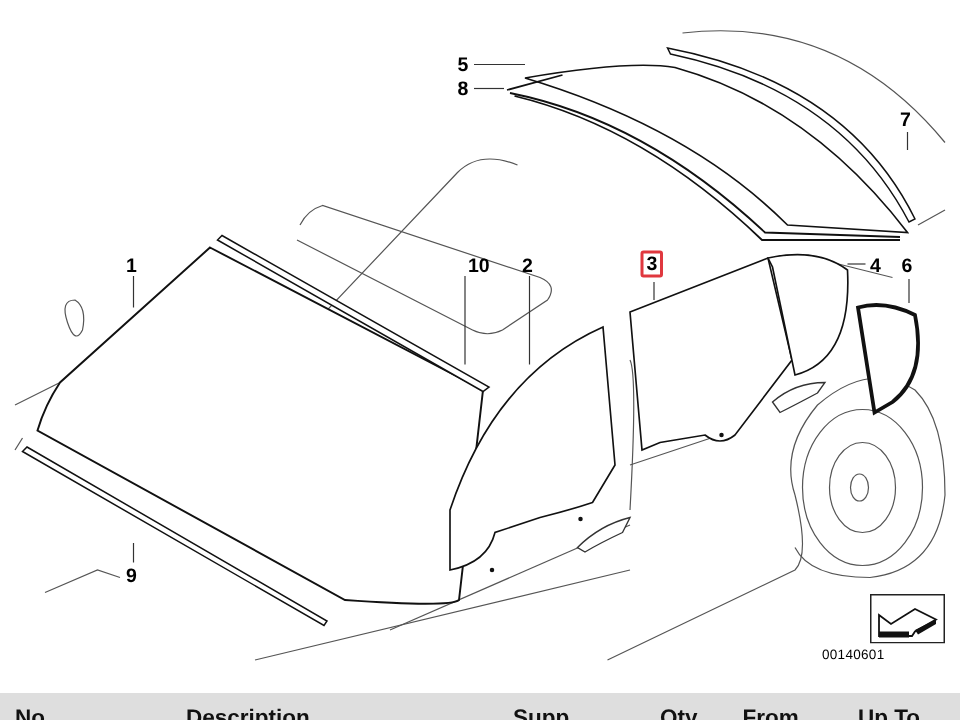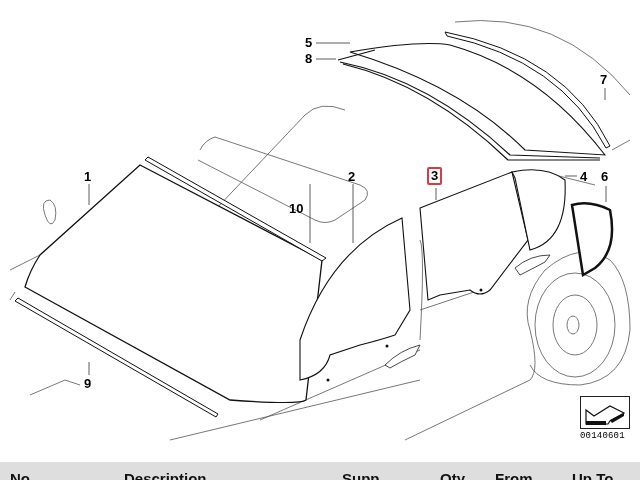--- a/index.html
+++ b/index.html
@@ -1,20 +1,20 @@
 <!DOCTYPE html>
 <html><head>
 <meta charset="utf-8">
 <style>
   html, body { margin: 0; padding: 0; background: #ffffff; }
   body { width: 640px; height: 480px; overflow: hidden; position: relative; font-family: "Liberation Sans", sans-serif; }
   #diagram { position: absolute; left: 0; top: 0; width: 640px; height: 460px; }
   .callout { position: absolute; font-family: "Liberation Sans", sans-serif; font-weight: bold; font-size: 13px; color: #000; line-height: 14px; cursor: pointer; }
   .callout.hl { border: 2px solid #e0383f; border-radius: 2px; padding: 0 2px; line-height: 14px; }
-  .figure-id { position: absolute; left: 580px; top: 431px; font-size: 9px; color: #000; font-family: Liberation Mono, monospace; letter-spacing: 0.2px; }
+  .figure-id { position: absolute; left: 548px; top: 431px; font-size: 9px; color: #000; font-family: Liberation Sans, sans-serif; letter-spacing: 0.2px; }
   .nav-arrow { position: absolute; left: 580px; top: 396px; width: 50px; height: 33px; cursor: pointer; }
   .table-header { position: absolute; left: 0; top: 462px; width: 640px; height: 30px; background: #dedede; display: flex; font-weight: bold; font-size: 15px; color: #111; }
   .table-header span { position: absolute; top: 8px; white-space: nowrap; }
 </style>
 </head>
 <body>
 
 <svg id="diagram" viewBox="0 0 640 460" xmlns="http://www.w3.org/2000/svg">
   <g fill="none" stroke="#555" stroke-width="0.8">
 
@@ -80,21 +80,21 @@
 
 <div class="callout" style="left:84px;top:170px;">1</div>
 <div class="callout" style="left:348px;top:170px;">2</div>
 <div class="callout hl" style="left:427px;top:167px;">3</div>
 <div class="callout" style="left:580px;top:170px;">4</div>
 <div class="callout" style="left:305px;top:36px;">5</div>
 <div class="callout" style="left:601px;top:170px;">6</div>
 <div class="callout" style="left:600px;top:73px;">7</div>
 <div class="callout" style="left:305px;top:52px;">8</div>
 <div class="callout" style="left:84px;top:377px;">9</div>
-<div class="callout" style="left:289px;top:170px;margin-top:32px;">10</div>
+<div class="callout" style="left:312px;top:170px;">10</div>
 
 <svg class="nav-arrow" viewBox="0 0 50 33" xmlns="http://www.w3.org/2000/svg">
   <rect x="0.5" y="0.5" width="49" height="32" fill="#fff" stroke="#222" stroke-width="1"></rect>
   <path d="M6 14 L14 20 L30 10 L44 17 L30 25 L28 28 L6 28 Z" fill="#fff" stroke="#111" stroke-width="1.2"></path>
   <path d="M6 25 L26 25 L26 29 L6 29 Z" fill="#111"></path>
   <path d="M30 24 L44 17 L44 20 L32 27 Z" fill="#111"></path>
 </svg>
 <div class="figure-id">00140601</div>
 
 <div class="table-header">

